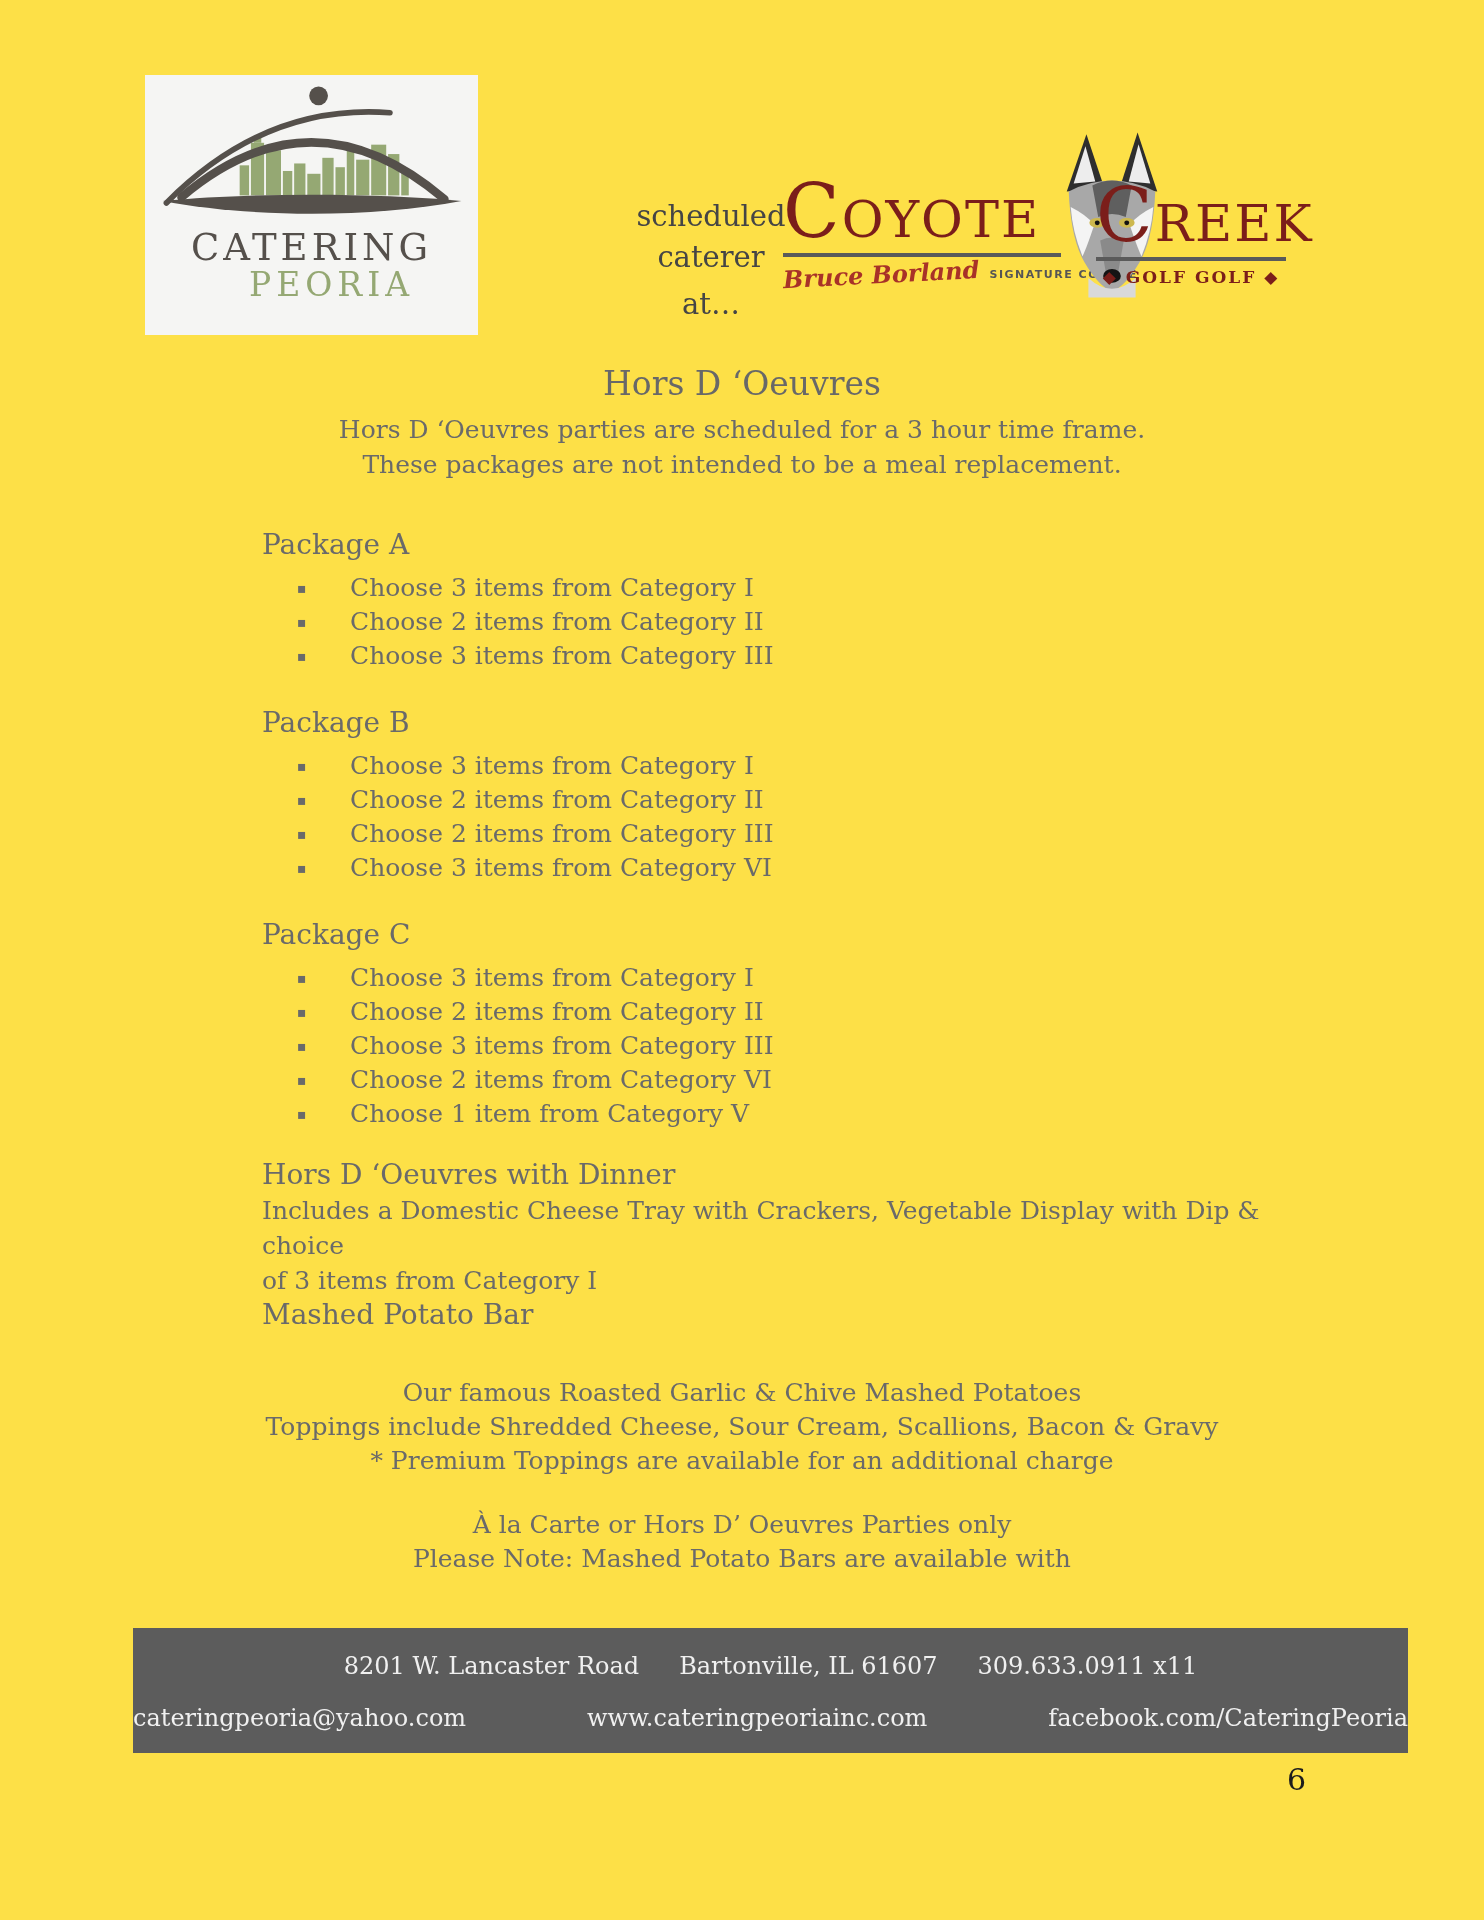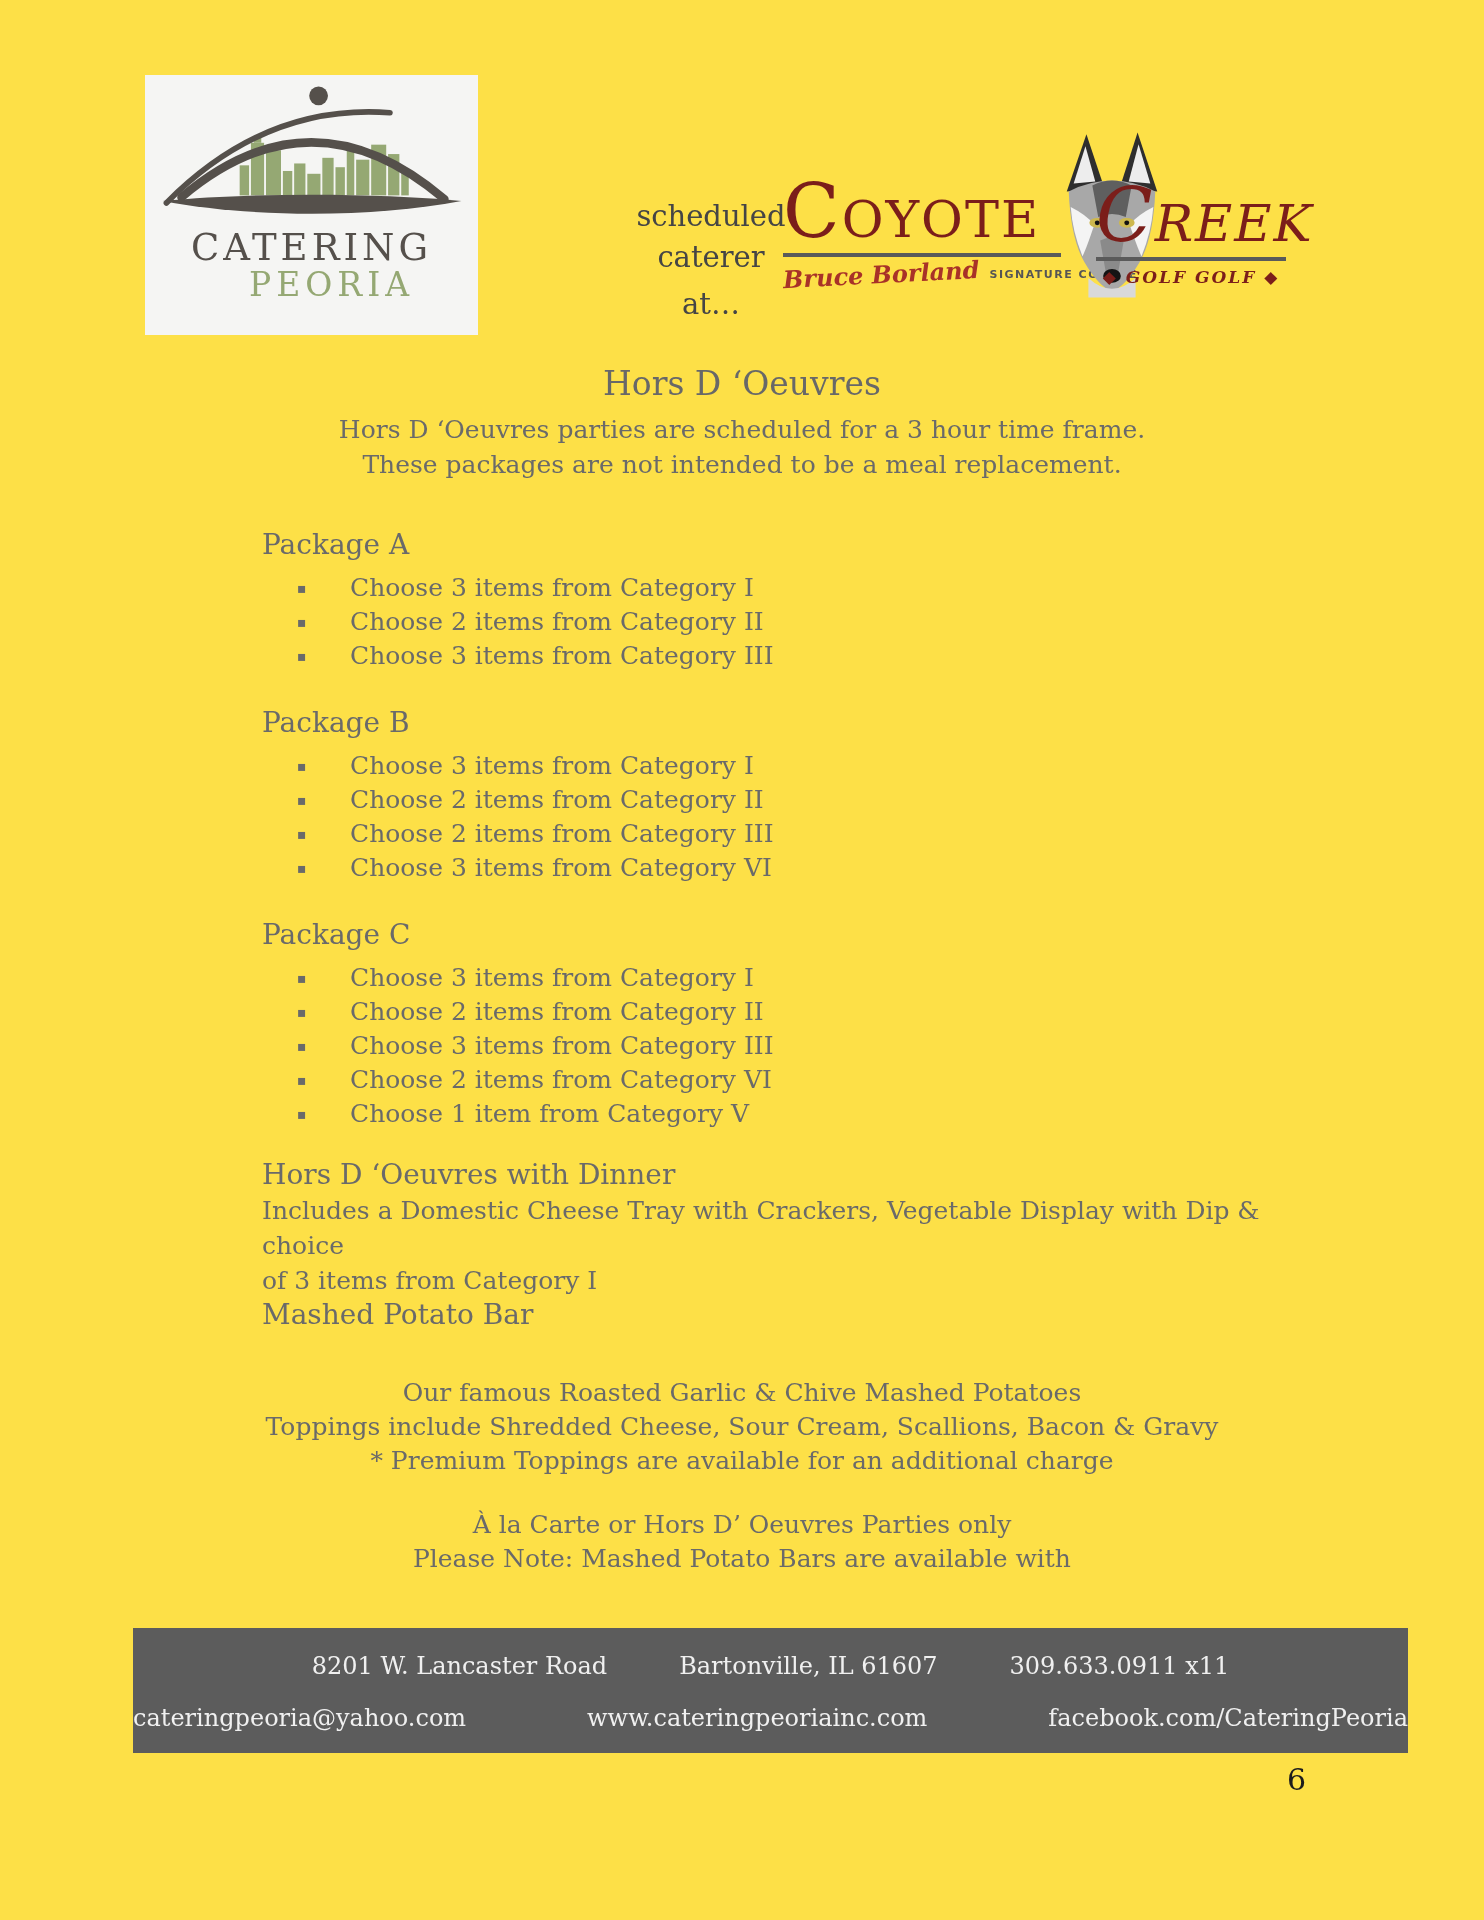--- a/index.html
+++ b/index.html
@@ -24,21 +24,21 @@
   .logo-word2{
     font-size:33px;letter-spacing:5px;color:#95a873;line-height:36px;
     padding-left:40px;
   }
   .excl{
     position:absolute;left:636px;top:196px;width:150px;
     text-align:center;font-size:29px;line-height:41px;color:#454545;
   }
   .excl .at{margin-top:6px;}
   .coyote-word-block{position:absolute;left:783px;top:178px;width:278px;}
-  .creek-word-block{position:absolute;left:1096px;top:182px;width:190px;text-align:center;font-style:italic;}
+  .creek-word-block{position:absolute;left:1096px;top:182px;width:190px;text-align:center;}
   .bigword{
     font-size:51px;line-height:66px;color:#7b1e1a;letter-spacing:2px;
     display:block;white-space:nowrap;
     border-bottom:4px solid #5a5a5a;padding-bottom:0px;
   }
   .bigword::first-letter{font-size:74px;}
   .sig-row{display:flex;align-items:center;gap:10px;margin-top:3px;}
   .signature{
     font-style:italic;font-weight:bold;font-size:24px;color:#a83228;
     transform:rotate(-3deg);white-space:nowrap;
@@ -81,21 +81,21 @@
   }
   
   .footer-bar{
     position:absolute;left:133px;top:1628px;width:1275px;height:125px;
     background:#5c5c5c;color:#f0f0f0;
     font-size:24px;
   }
   .footer-row{
     display:flex;justify-content:center;
   }
-  .footer-row.r1{gap:72px;margin-top:24px;}
+  .footer-row.r1{gap:40px;margin-top:24px;}
   .footer-row.r2{gap:12px;margin-top:24px;justify-content:space-between;}
   .page-num{
     position:absolute;left:1287px;top:1762px;
     font-size:30px;color:#1c1c1c;
   }
 </style>
 </head>
 <body>
 
 <div class="page">

